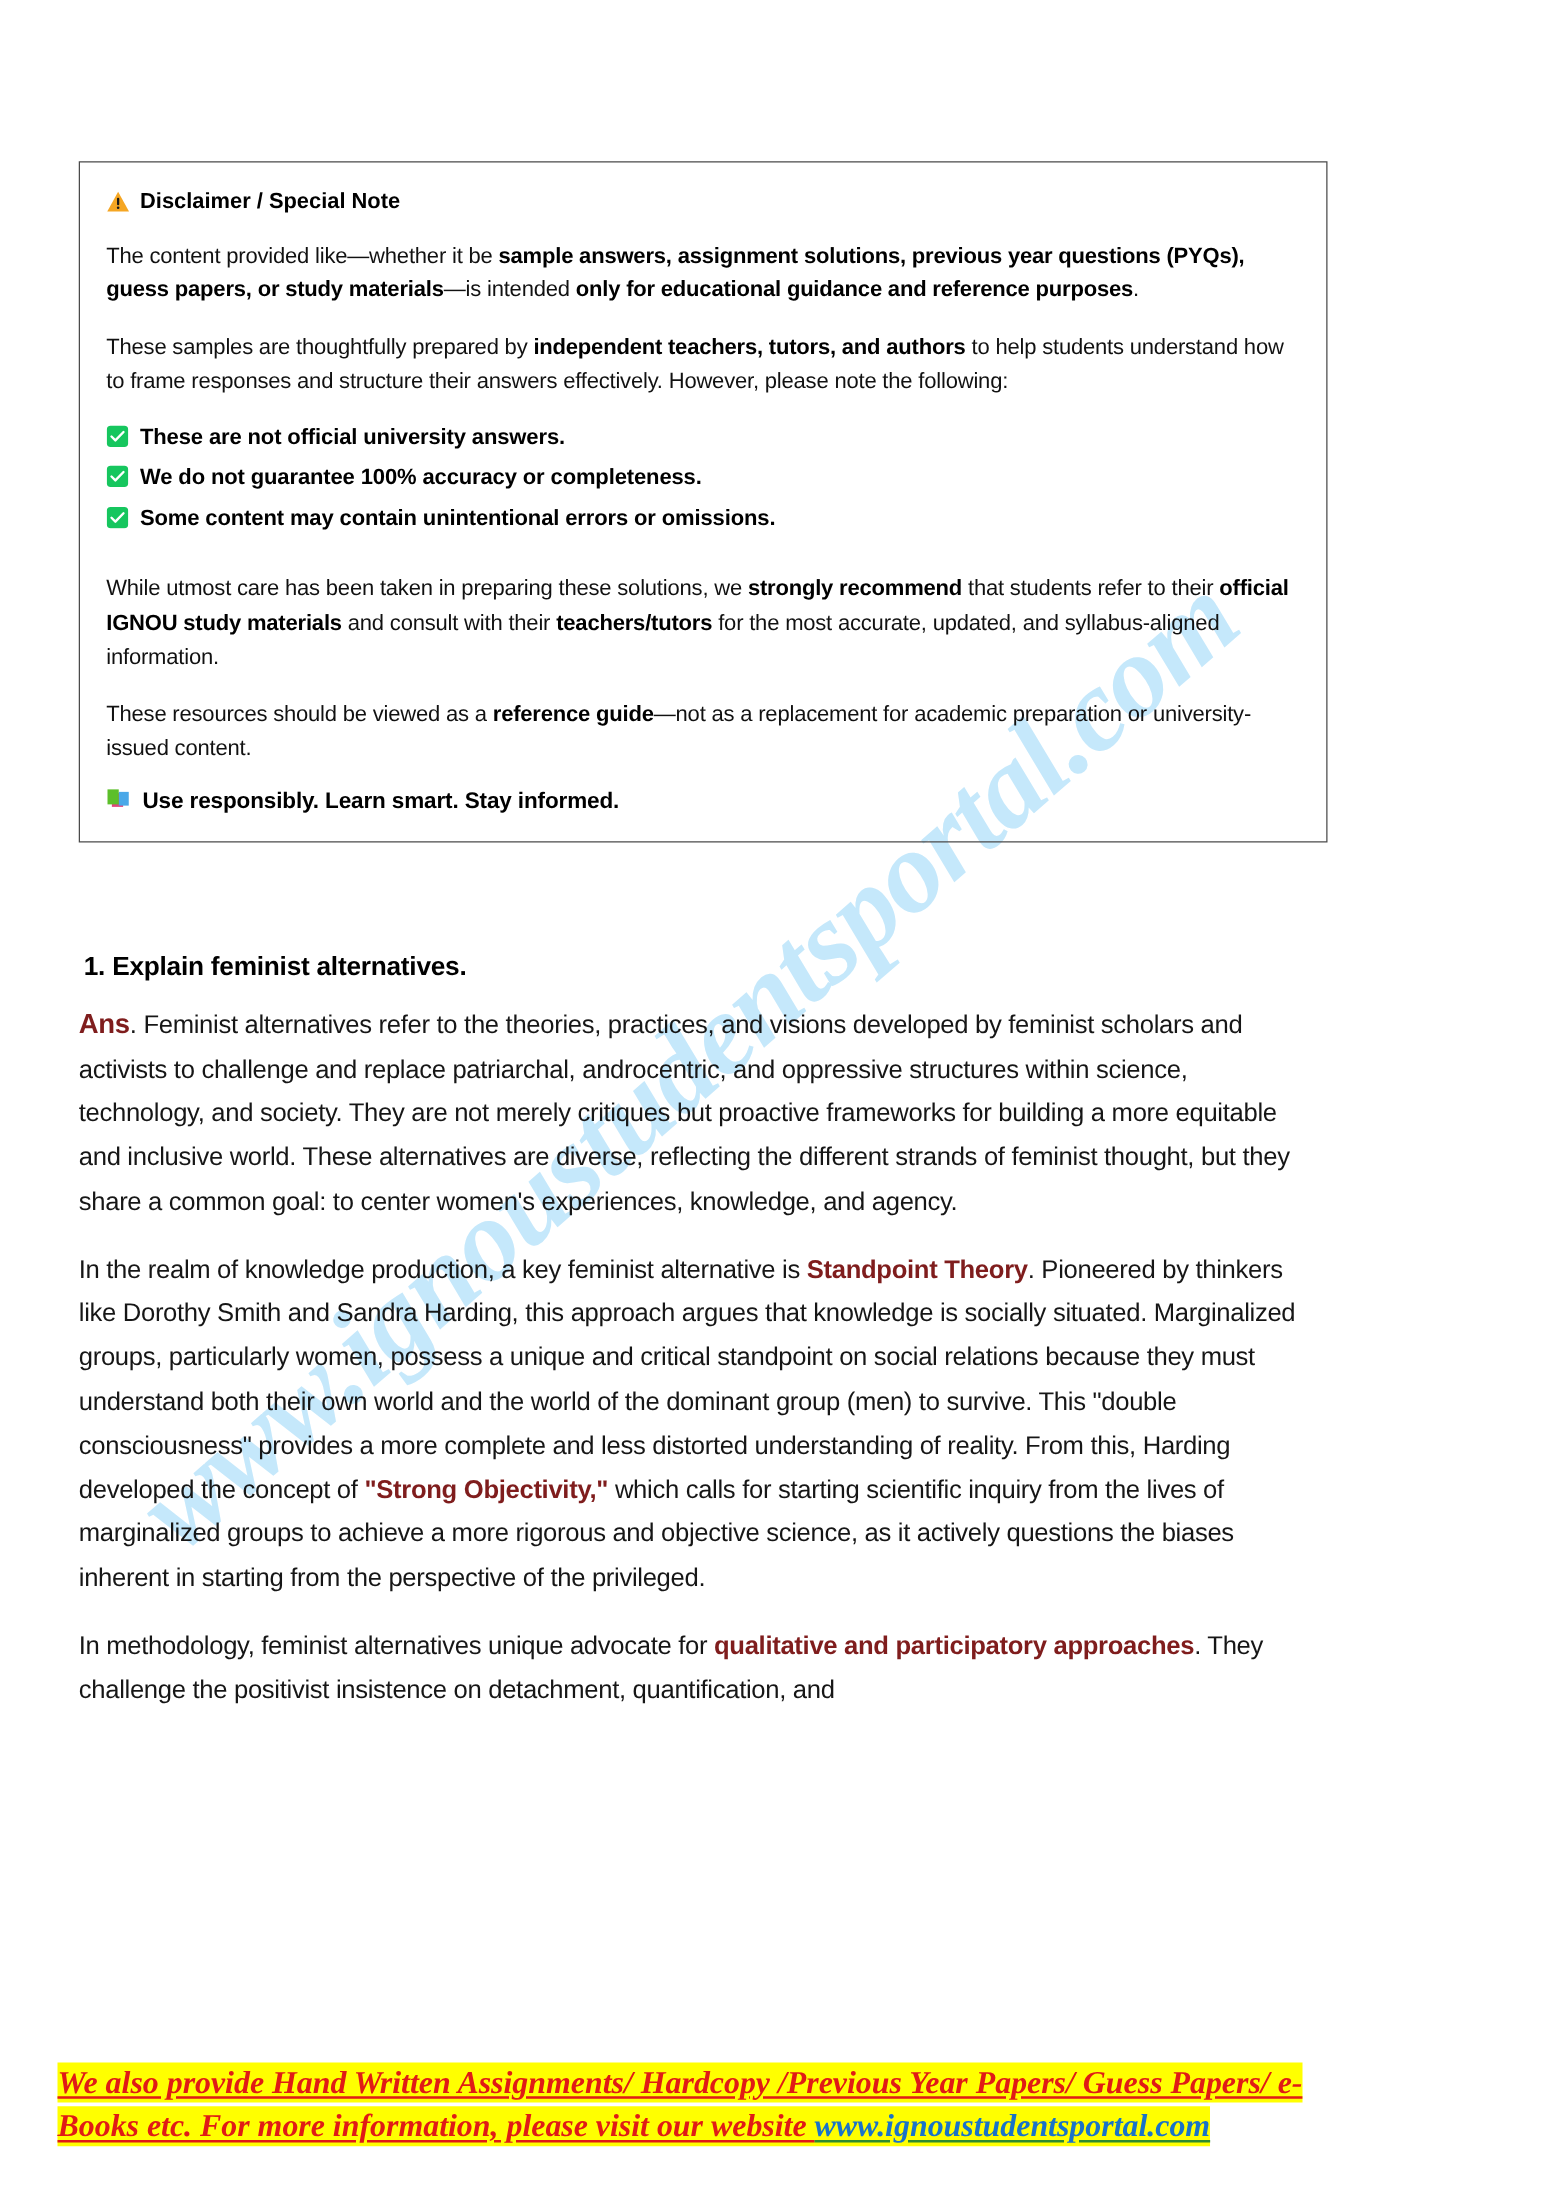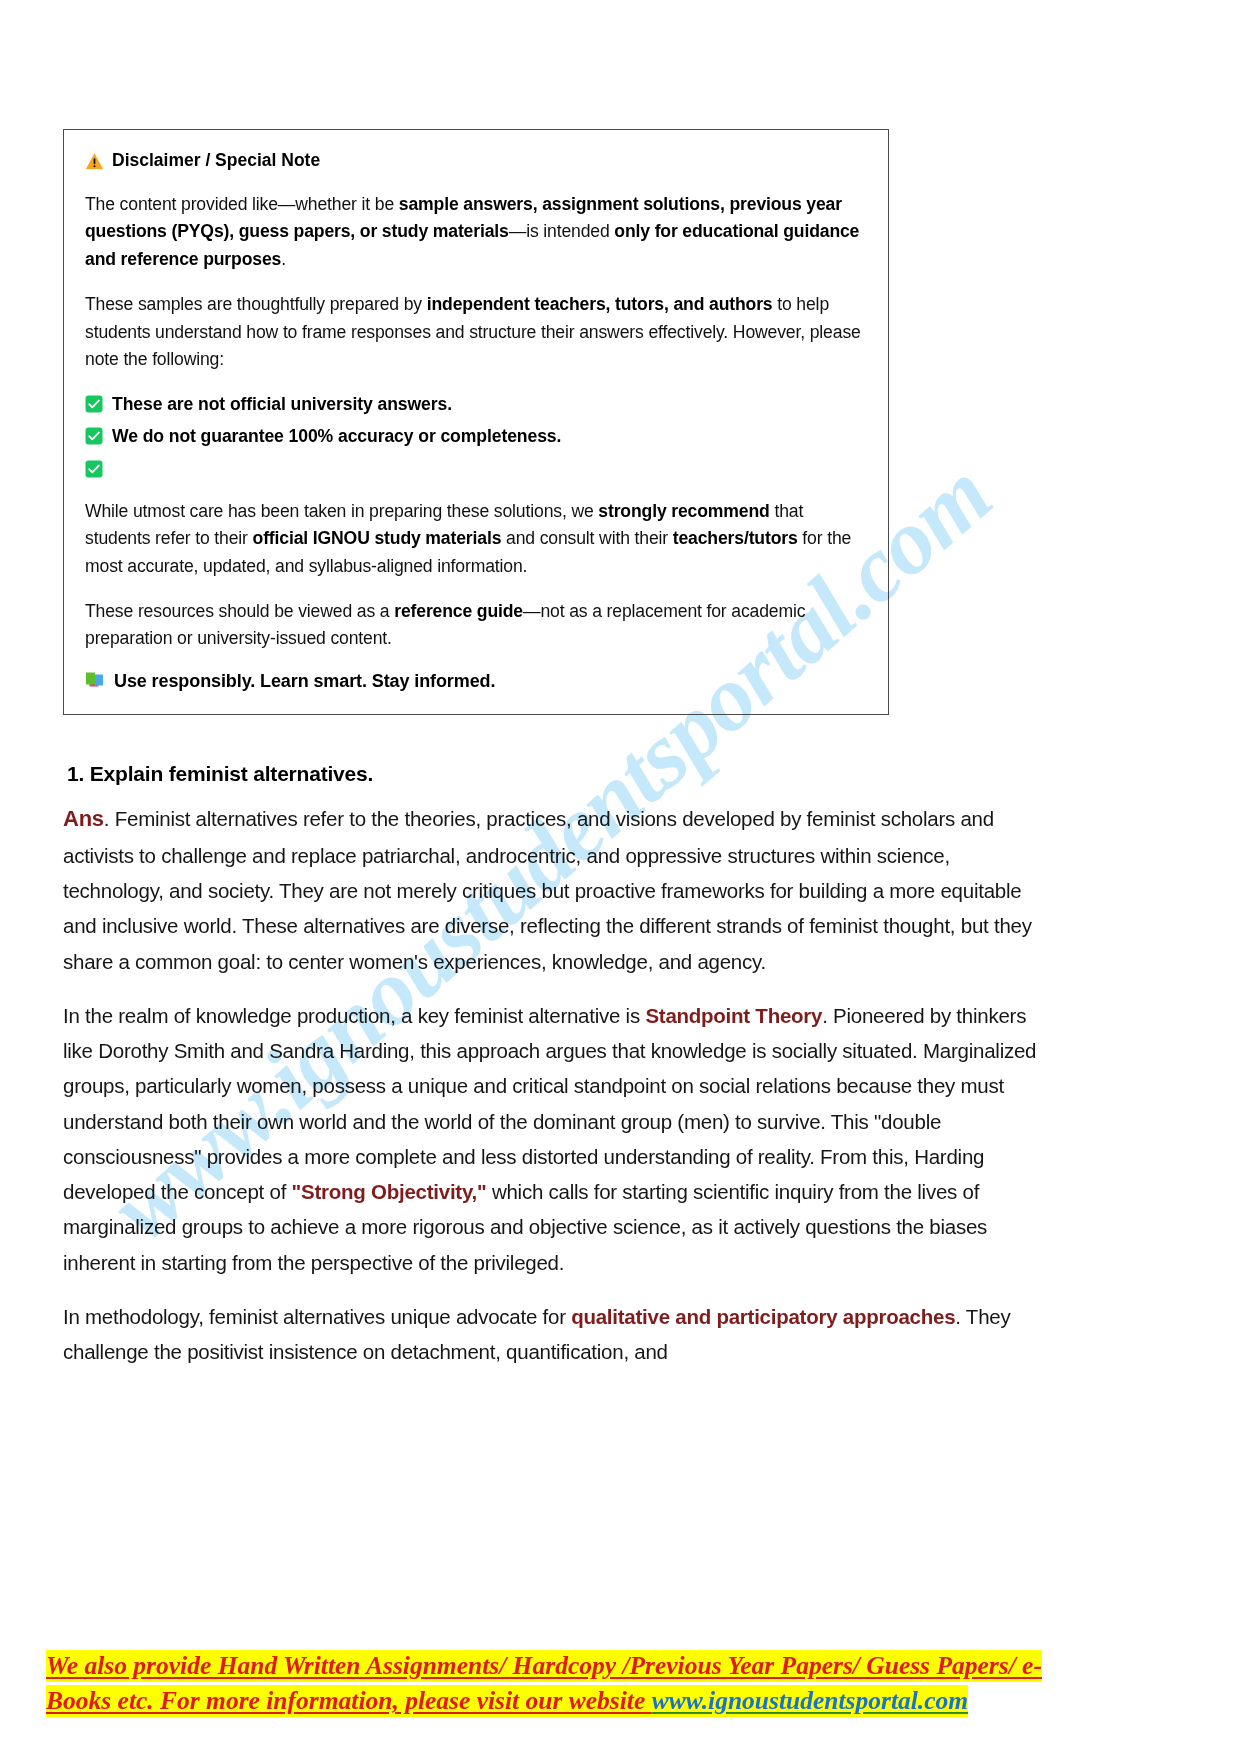--- a/index.html
+++ b/index.html
@@ -44,21 +44,21 @@
     width: 1241px;
     height: 1755px;
     z-index: 10;
   }
 
   
   #disclaimer-box {
     position: absolute;
     left: 63px;
     top: 129px;
-    width: 826px;
+    width: 999px;
     border: 1.5px solid #4a4a4a;
     background: transparent;
     padding: 20px 21px 22px 21px;
   }
   #disclaimer-title {
     font-size: 17.5px;
     font-weight: bold;
     color: #000;
     margin: 0 0 20px 0;
     display: flex;
@@ -78,21 +78,21 @@
   .d-para {
     font-size: 17.6px;
     line-height: 1.56;
     color: #111;
     margin: 0 0 18px 0;
     font-family: "Liberation Sans", sans-serif;
     letter-spacing: -0.15px;
   }
   .d-para b { font-weight: bold; color:#000; }
 
-  #check-list { margin: 0 0 20px 0; padding: 0; list-style: none; }
+  #check-list { margin: 0 0 30px 0; padding: 0; list-style: none; }
   #check-list li {
     display: flex;
     align-items: flex-start;
     gap: 9px;
     font-size: 17.6px;
     font-weight: bold;
     color: #000;
     line-height: 1.45;
     margin-bottom: 7px;
     letter-spacing: -0.1px;
@@ -221,20 +221,21 @@
           </span>
           <span>We do not guarantee 100% accuracy or completeness.</span>
         </li>
         <li>
           <span class="check-icon">
             <svg width="18" height="18" viewBox="0 0 18 18">
               <rect x="0.5" y="0.5" width="17" height="17" rx="3" fill="#16c65e"></rect>
               <path d="M4.2 9.2 L7.3 12.3 L13.8 5.6" stroke="#ffffff" stroke-width="1.9" fill="none" stroke-linecap="round" stroke-linejoin="round"></path>
             </svg>
           </span>
+          <span>Some content may contain unintentional errors or omissions.</span>
         </li>
       </ul>
 
     <p class="d-para" id="d-para-3"><span>While utmost care has been taken in preparing these solutions, we </span><b>strongly recommend</b><span> that students refer to their </span><b>official IGNOU study materials</b><span> and consult with their </span><b>teachers/tutors</b><span> for the most accurate, updated, and syllabus-aligned information.</span></p>
     <p class="d-para" id="d-para-4"><span>These resources should be viewed as a </span><b>reference guide</b><span>—not as a replacement for academic preparation or university-issued content.</span></p>
 
     <div id="final-note">
       <span class="books-icon">
         <svg width="20" height="18" viewBox="0 0 20 18">
           <rect x="4.5" y="4.5" width="9" height="11" fill="#e0457b"></rect>

